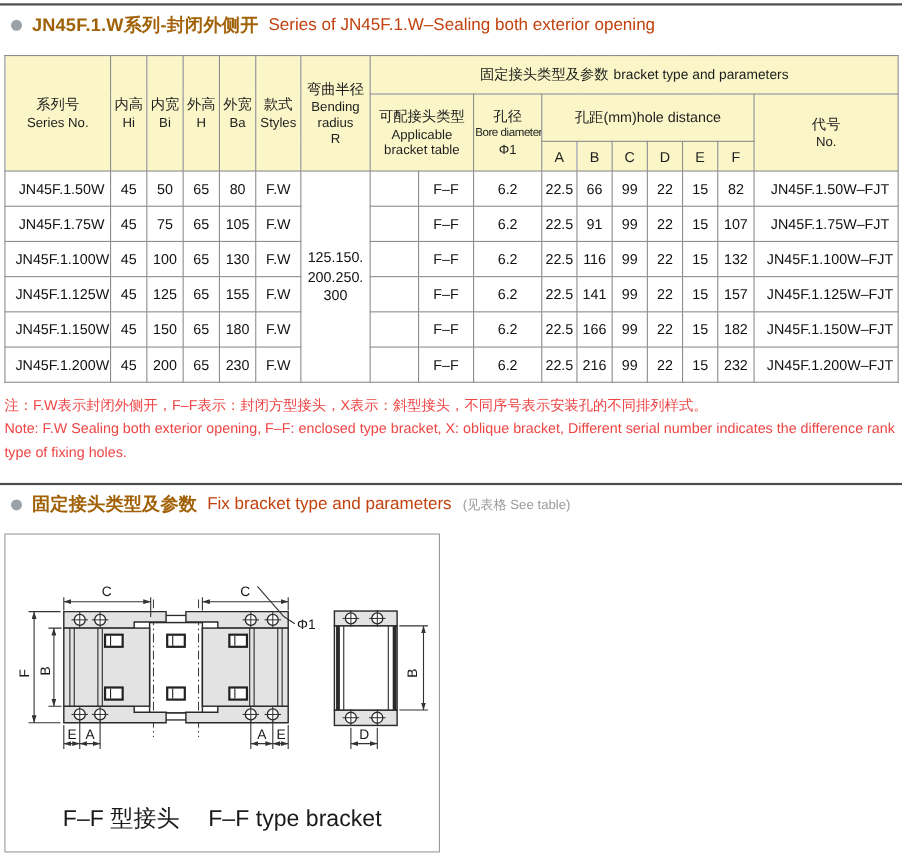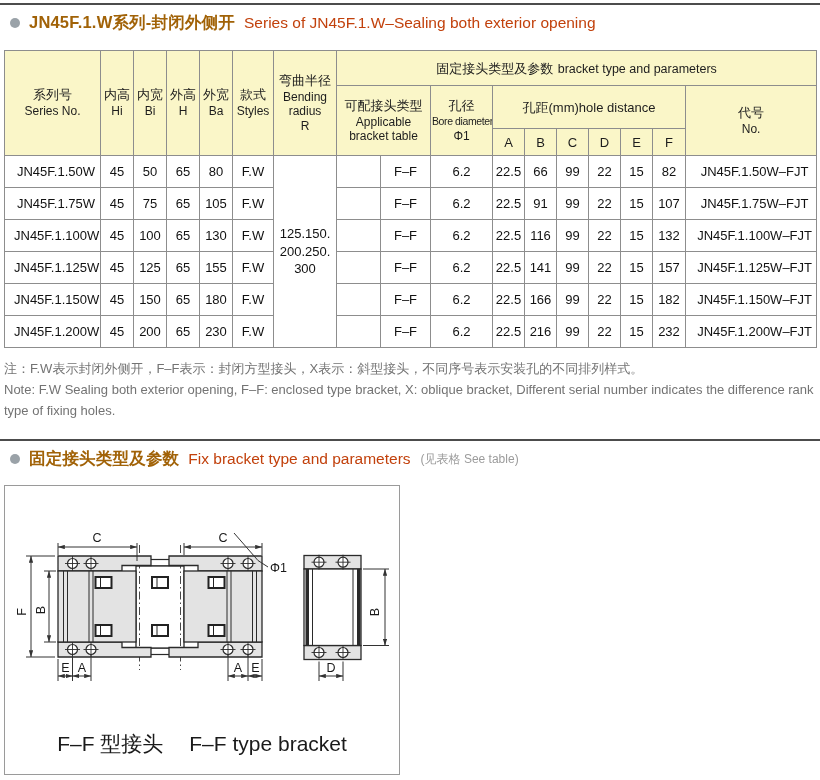--- a/index.html
+++ b/index.html
@@ -24,21 +24,21 @@
   .hr3 th{height:24px;font-size:13px;}
   .zh{display:block;font-size:13px;line-height:1.3;}
   .en{display:block;font-size:12px;line-height:1.2;}
   .en-nw{display:block;font-size:10.5px;letter-spacing:-0.4px;line-height:1.3;white-space:nowrap;text-align:right;}
   .zh-i{font-size:13px;}
   .en-i{font-size:12.5px;}
   tbody td{font-size:13px;text-align:center;height:31px;padding:0 2px;color:#111;background:#fff;}
   tbody td.al{text-align:center;padding-left:9px;}
   td.c-bend{white-space:pre-line;line-height:1.35;}
 
-  .notes{margin:10px 4px 0 4px;font-size:13px;line-height:1.62;color:#737373;}
+  .notes{margin:10px 4px 0 4px;font-size:13px;line-height:1.62;color:#ef4444;}
   .rule2{border:0;border-top:2px solid #4c4c4c;margin:18px 0 0 0;}
 
   .draw-box{width:396px;height:290px;border:1px solid #9a9a9a;margin:15px 0 0 4px;box-sizing:border-box;}
   .draw-box svg{display:block;margin-top:2px;}
   .caption{text-align:center;font-size:21px;color:#1a1a1a;margin-top:28px;}
   .cap-zh{margin-right:26px;}
 
   .dlabel{font-size:12.5px;fill:#1a1a1a;}
 </style>
 </head>

